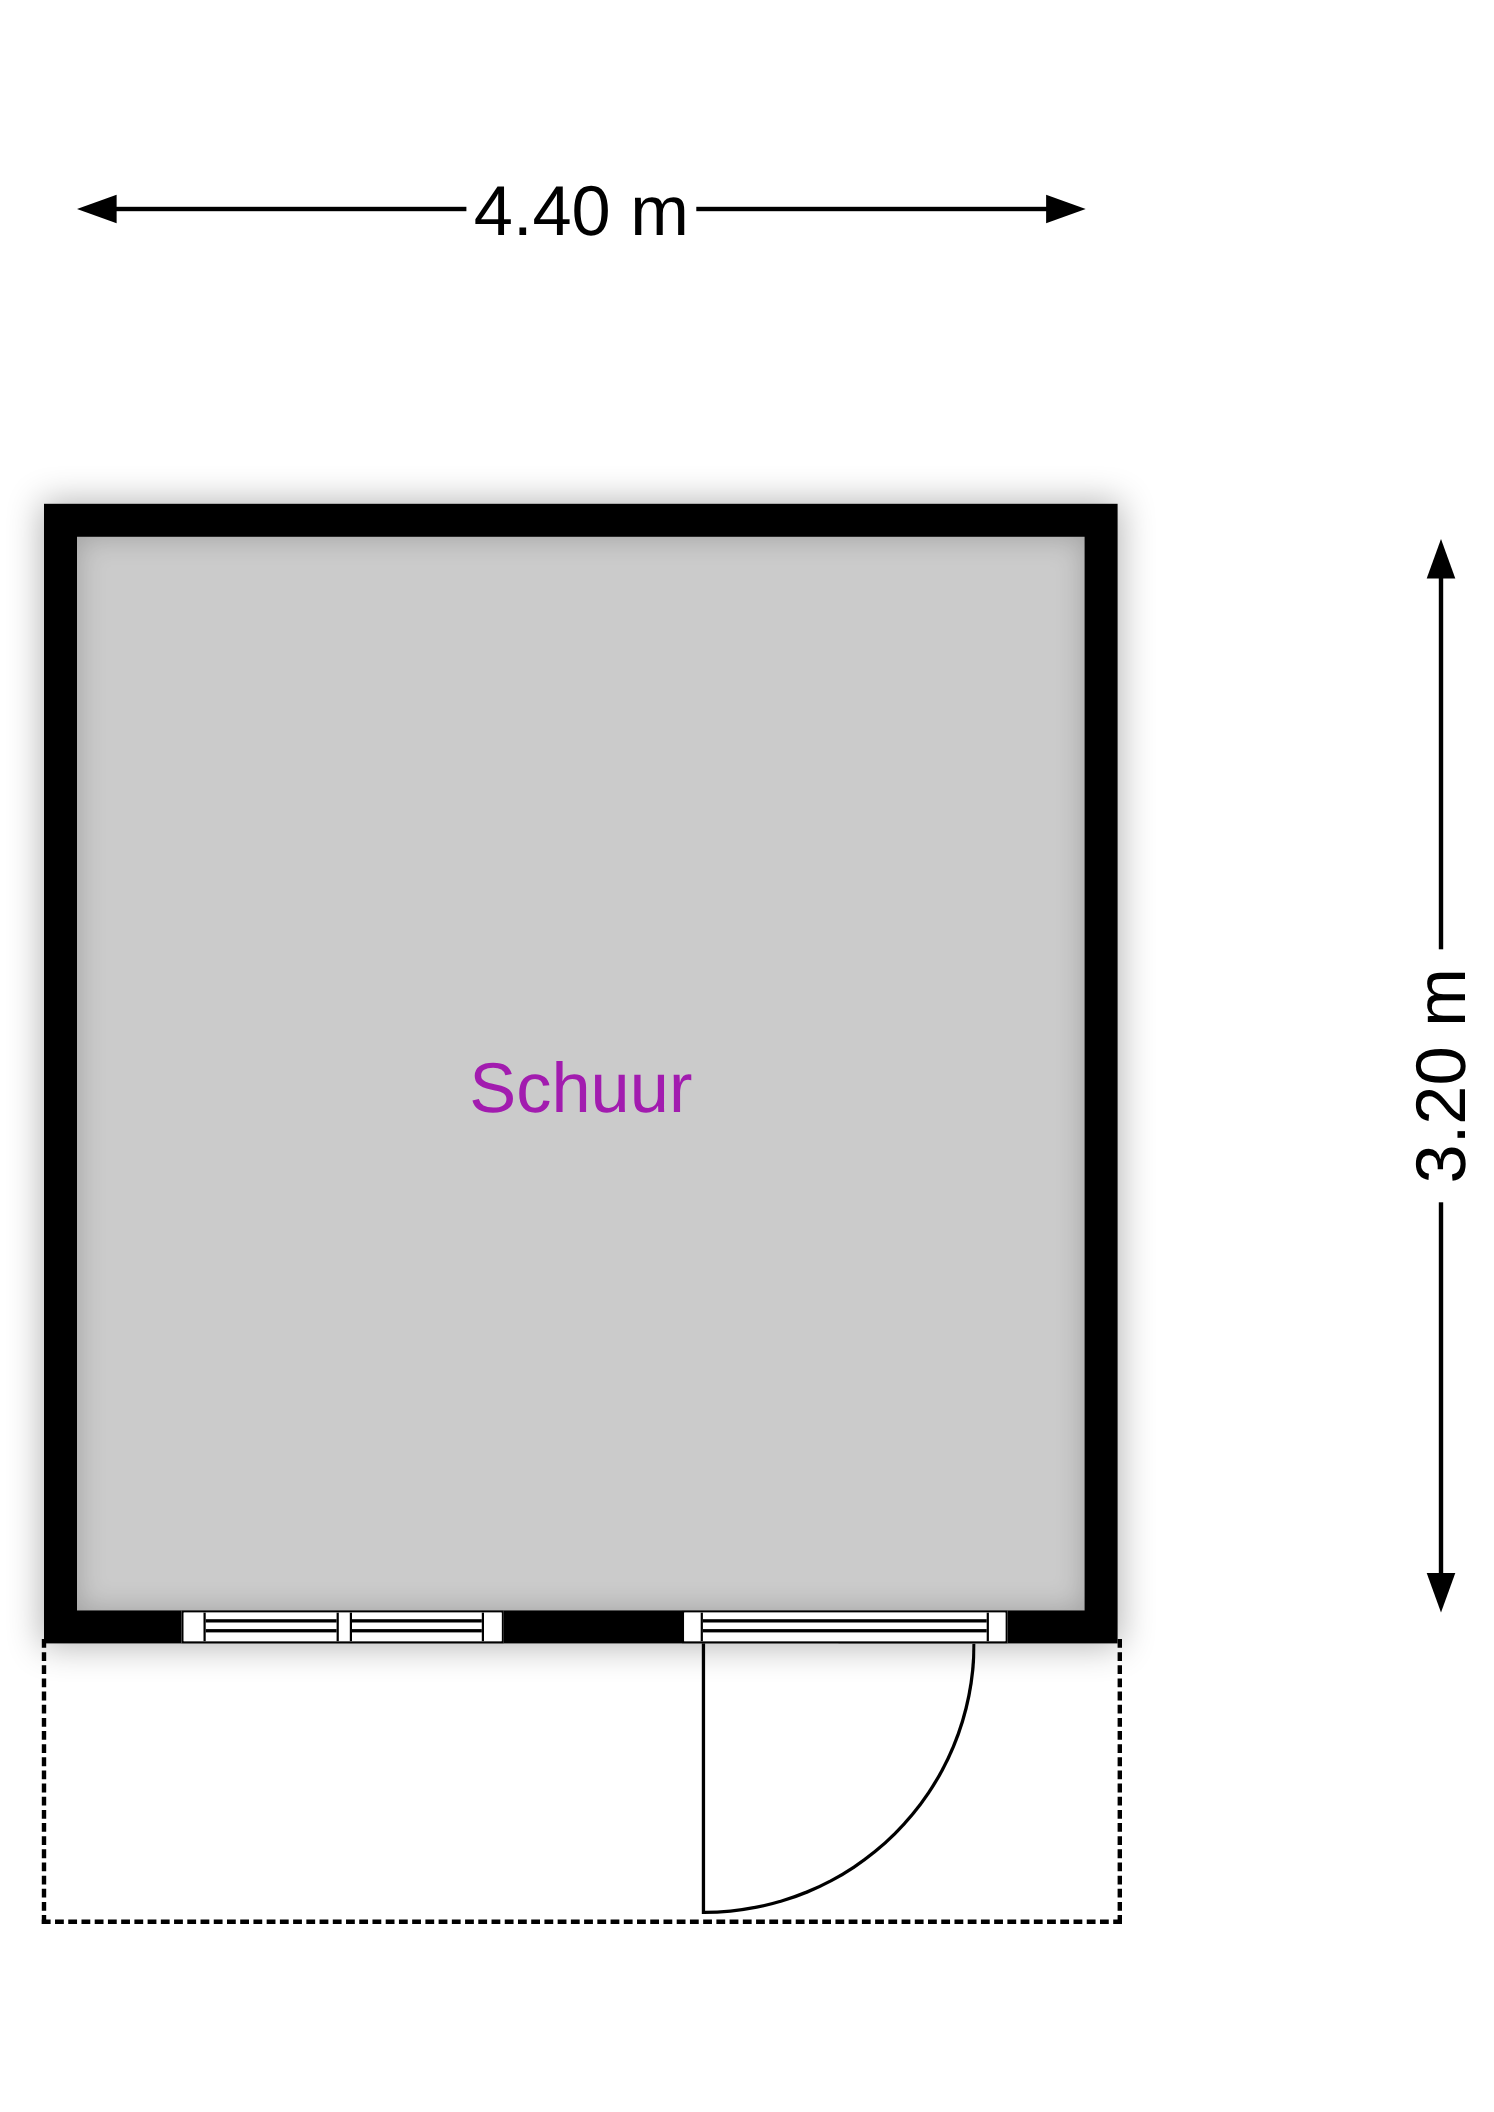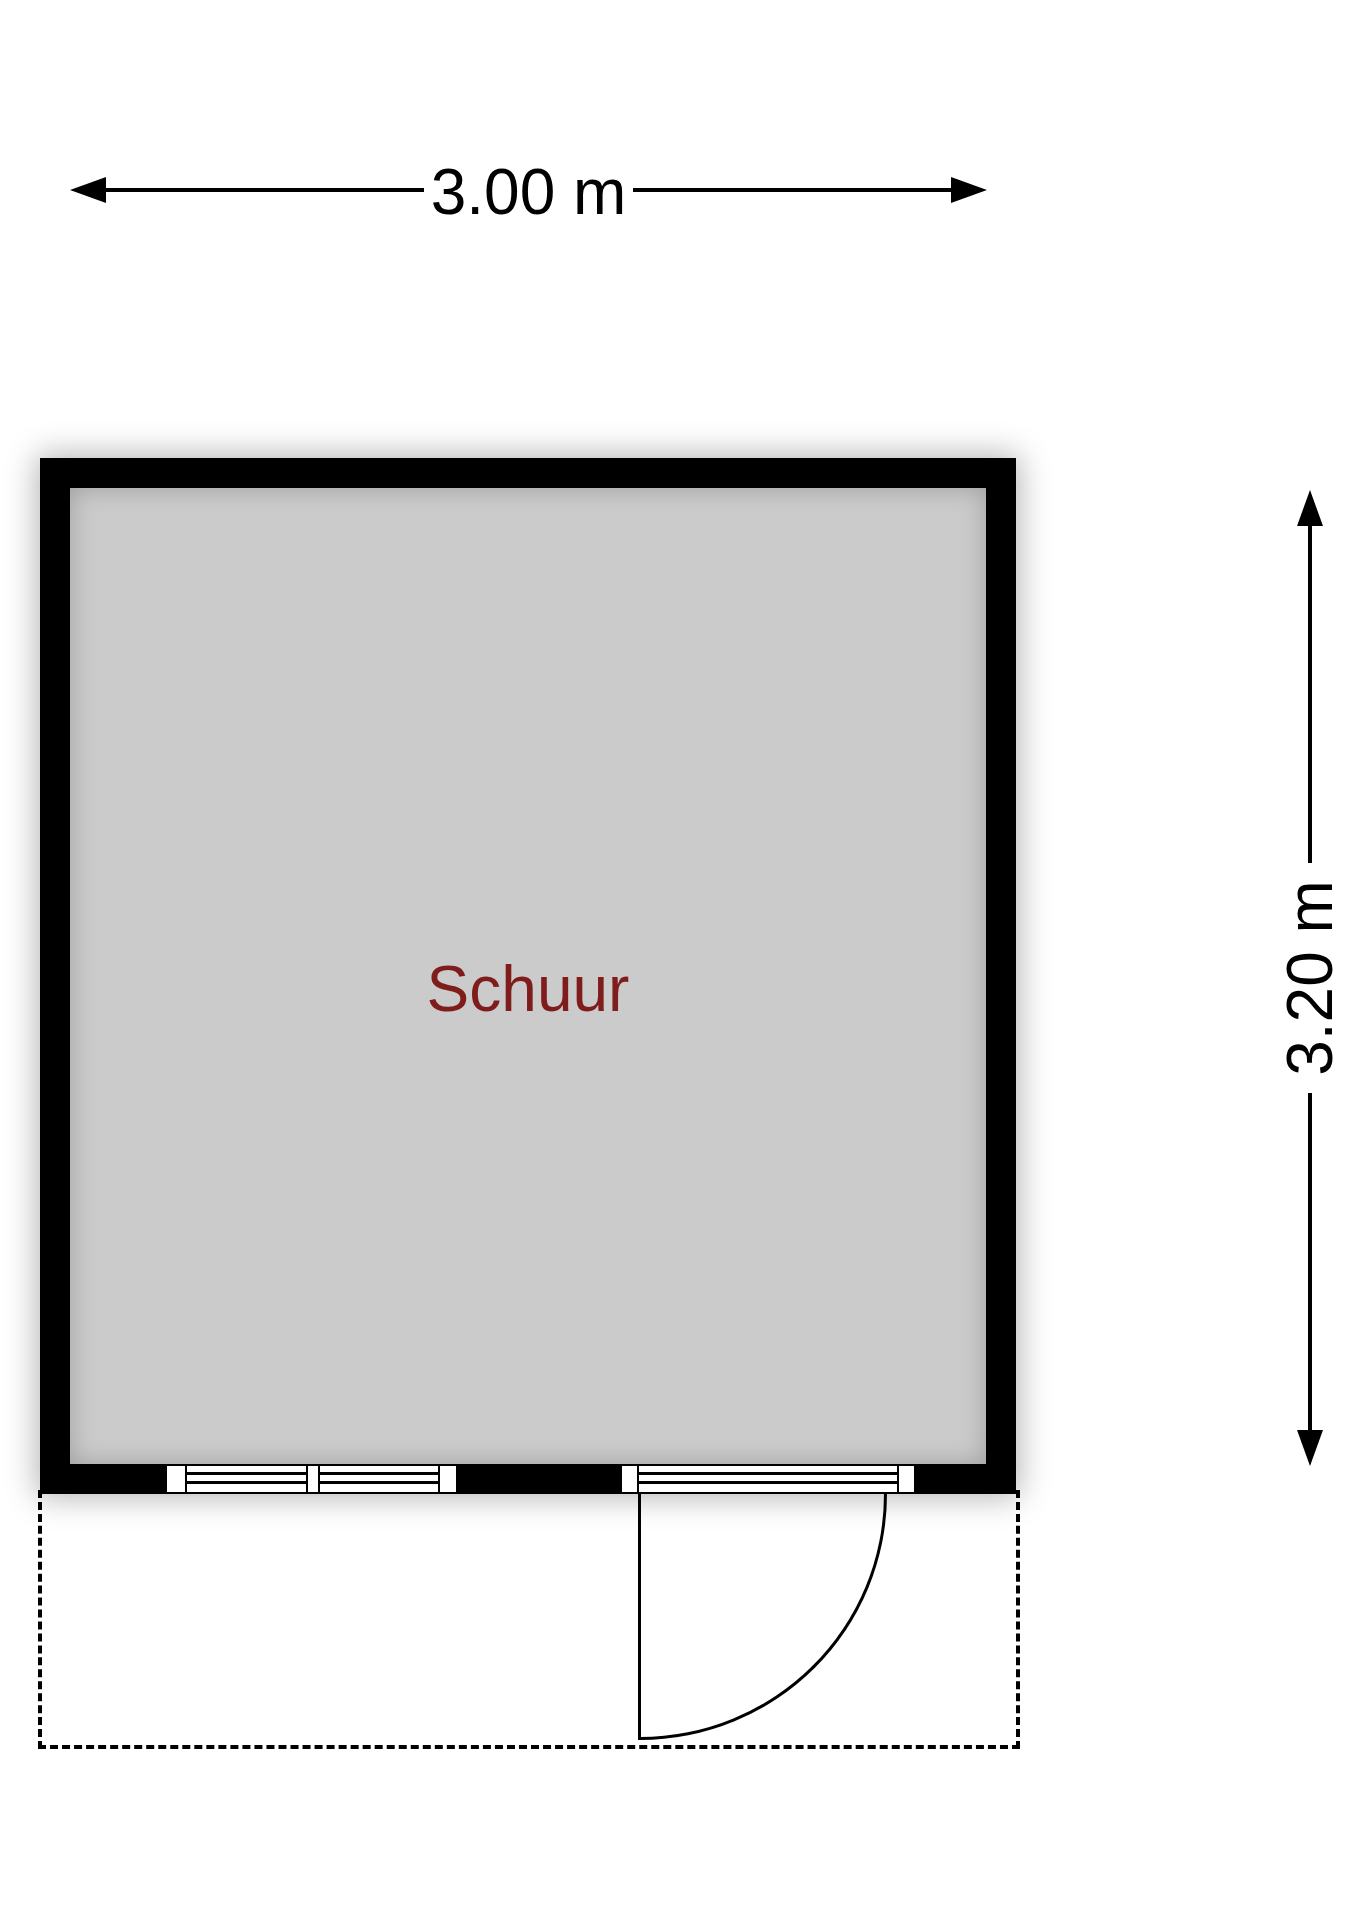--- a/index.html
+++ b/index.html
@@ -37,21 +37,21 @@
     background:var(--wall);
     box-shadow:0 0 30px 3px rgba(0,0,0,0.30);
   }
   .floor{
     position:absolute;left:30px;top:30px;right:30px;bottom:30px;
     background:var(--floor);
     box-shadow:inset 0 0 26px rgba(0,0,0,0.22);
   }
   .room-label{
     position:absolute;left:0;width:100%;top:467px;height:68px;
-    font-size:64px;line-height:68px;text-align:center;color:#7f1d1d;
+    font-size:64px;line-height:68px;text-align:center;color:#a21caf;
   }
 
   
   .opening{
     top:1464px;height:30px;
     background:#fff;border:2px solid var(--wall);
     display:flex;align-items:stretch;
   }
   .post{background:#fff;}
   .glaz{flex:1;position:relative;background:#fff;border-left:2px solid var(--wall);border-right:2px solid var(--wall);}
@@ -74,21 +74,21 @@
     border:4px dashed var(--line);
     border-top:none;
   }
 </style>
 </head>
 <body>
 
 <div class="abs" style="left:0;top:0;">
   <div class="abs arrow arrow-left" style="left:70px;top:177px;"></div>
   <div class="abs dim-line-h" style="left:98px;top:188px;width:326px;"></div>
-  <div class="abs dim-label" style="left:424px;top:158px;width:209px;">3.00 m</div>
+  <div class="abs dim-label" style="left:424px;top:158px;width:209px;">4.40 m</div>
   <div class="abs dim-line-h" style="left:633px;top:188px;width:324px;"></div>
   <div class="abs arrow arrow-right" style="left:951px;top:177px;"></div>
 </div>
 
 <div class="abs" style="left:0;top:0;">
   <div class="abs arrow arrow-up" style="left:1297px;top:490px;"></div>
   <div class="abs dim-line-v" style="left:1308px;top:524px;height:339px;"></div>
   <div class="abs dim-label" style="left:1190px;top:944px;width:240px;height:68px;transform:rotate(-90deg);">3.20 m</div>
   <div class="abs dim-line-v" style="left:1308px;top:1093px;height:339px;"></div>
   <div class="abs arrow arrow-down" style="left:1297px;top:1430px;"></div>

